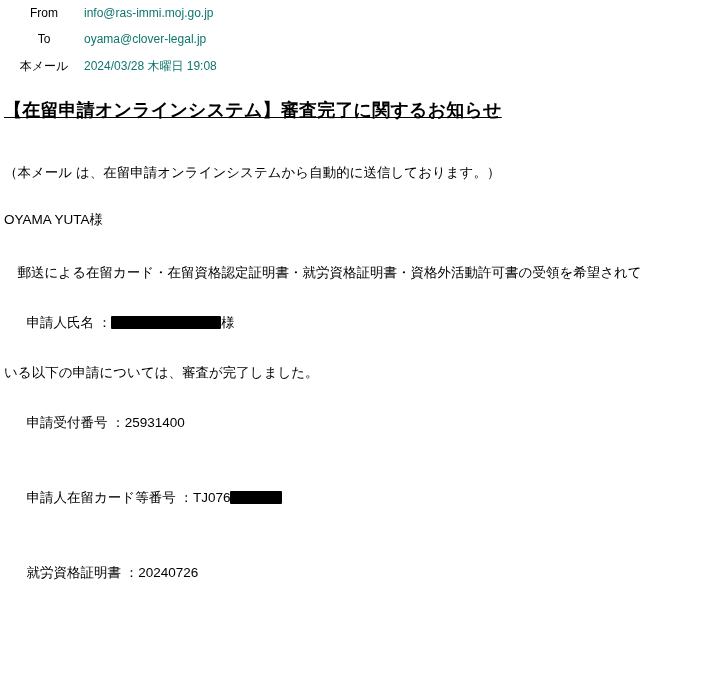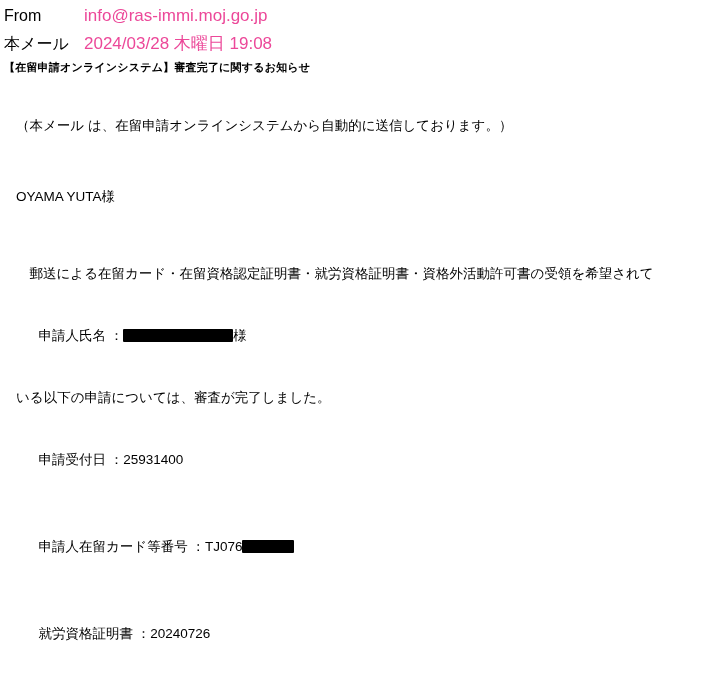--- a/index.html
+++ b/index.html
@@ -28,48 +28,50 @@
   }
   .meta-row {
     display: flex;
     align-items: baseline;
     height: 26px;
   }
   .meta-label {
     width: 84px;
     padding-left: 4px;
     box-sizing: border-box;
-    font-size: 16px;
+    font-size: 12px;
     color: #000;
     white-space: nowrap;
+    text-align: center;
   }
   .meta-value {
-    font-size: 17px;
-    color: #ec4899;
+    font-size: 12px;
+    color: #0f766e;
     white-space: nowrap;
   }
 
   
   .subject {
-    margin-top: 2px;
+    margin-top: 14px;
     padding-left: 4px;
-    font-size: 11px;
+    font-size: 18px;
     font-weight: bold;
     letter-spacing: 0.2px;
+    text-decoration: underline;
   }
 
   
   .body {
     margin-top: 38px;
     padding-left: 4px;
     font-size: 13.5px;
     line-height: 25px;
   }
   .body p {
-    margin: 12px;
+    margin: 0;
     white-space: pre-wrap;
   }
   .gap-sm { height: 12px; }
   .gap-md { height: 22px; }
   .gap-lg { height: 28px; }
   .line { white-space: pre-wrap; }
 
   
   .redact {
     display: inline-block;
@@ -85,20 +87,24 @@
 <body>
 
 <div class="page">
 
   <div class="meta">
     <div class="meta-row">
       <div class="meta-label">From</div>
       <div class="meta-value">info@ras-immi.moj.go.jp</div>
     </div>
     <div class="meta-row">
+      <div class="meta-label">To</div>
+      <div class="meta-value">oyama@clover-legal.jp</div>
+    </div>
+    <div class="meta-row">
       <div class="meta-label">本メール</div>
       <div class="meta-value">2024/03/28 木曜日 19:08</div>
     </div>
   </div>
 
   <div class="subject">【在留申請オンラインシステム】審査完了に関するお知らせ</div>
 
   <div class="body">
 
     <p class="line">（本メール は、在留申請オンラインシステムから自動的に送信しております。）</p>
@@ -110,21 +116,21 @@
     <div class="gap-lg"></div>
 
     <p class="line">　郵送による在留カード・在留資格認定証明書・就労資格証明書・資格外活動許可書の受領を希望されて</p>
     <p class="line">
       <span>申請人氏名 ：</span><span class="redact redact-name"></span><span>様</span>
     </p>
 
     <p class="line">いる以下の申請については、審査が完了しました。</p>
 
     <p class="line">
-      <span>申請受付日 ：</span><span>25931400</span>
+      <span>申請受付番号 ：</span><span>25931400</span>
     </p>
 
 
     <p class="line">
       <span>申請人在留カード等番号 ：</span><span>TJ076</span><span class="redact redact-card"></span>
     </p>
 
     <p class="line">
       <span>就労資格証明書 ：</span><span>20240726</span>
     </p>

